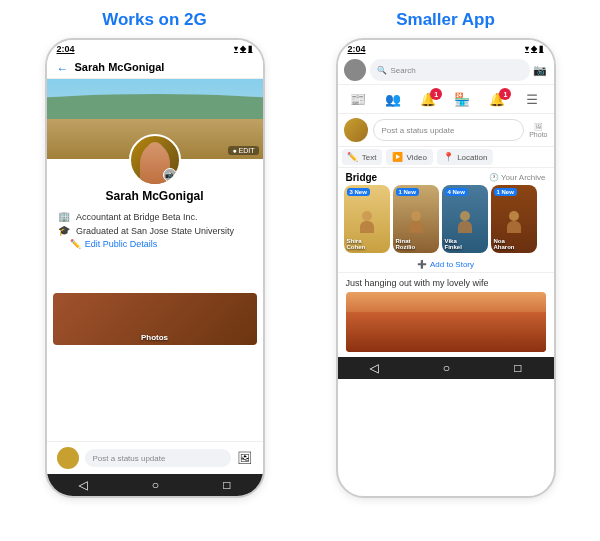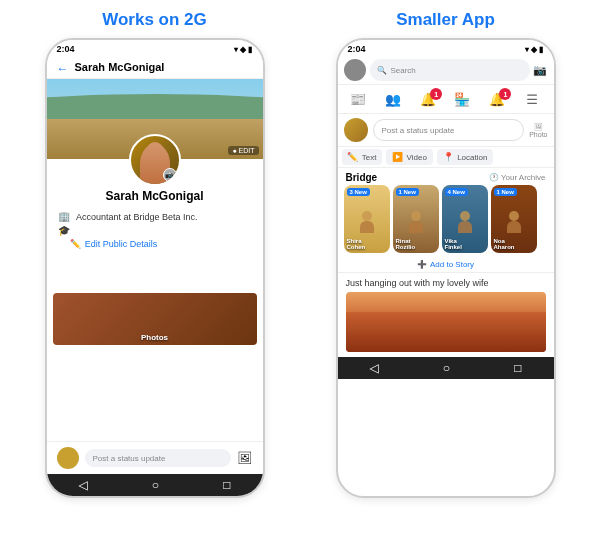--- a/index.html
+++ b/index.html
@@ -46,26 +46,27 @@
       display: flex;
       flex-direction: column;
       box-shadow: 0 2px 8px rgba(0,0,0,0.10);
       position: relative;
     }
 
     
     .status-bar {
       display: flex;
       justify-content: space-between;
-      align-items: flex-end;
+      align-items: flex-start;
       padding: 4px 10px 2px 10px;
       font-size: 9px;
       font-weight: 600;
       background: #fff;
       flex-shrink: 0;
+      text-decoration: underline;
     }
 
     .status-icons {
       display: flex;
       gap: 2px;
       align-items: center;
       font-size: 8px;
     }
 
     
@@ -662,20 +663,21 @@
         <div class="profile-name">Sarah McGonigal</div>
       </div>
 
       <div class="profile-info">
         <div class="info-row">
           <span class="info-icon">🏢</span>
           <span class="info-text">Accountant at Bridge Beta Inc.</span>
         </div>
         <div class="info-row">
           <span class="info-icon">🎓</span>
+          <span class="info-text">Graduated at San Jose State University</span>
         </div>
         <div class="edit-public-link">
           <span>✏️</span>
           <span>Edit Public Details</span>
         </div>
       </div>
 
       <div class="photos-row">
         <div class="photo-thumb photo-thumb-2">
           <span class="photo-label">Photos</span>

